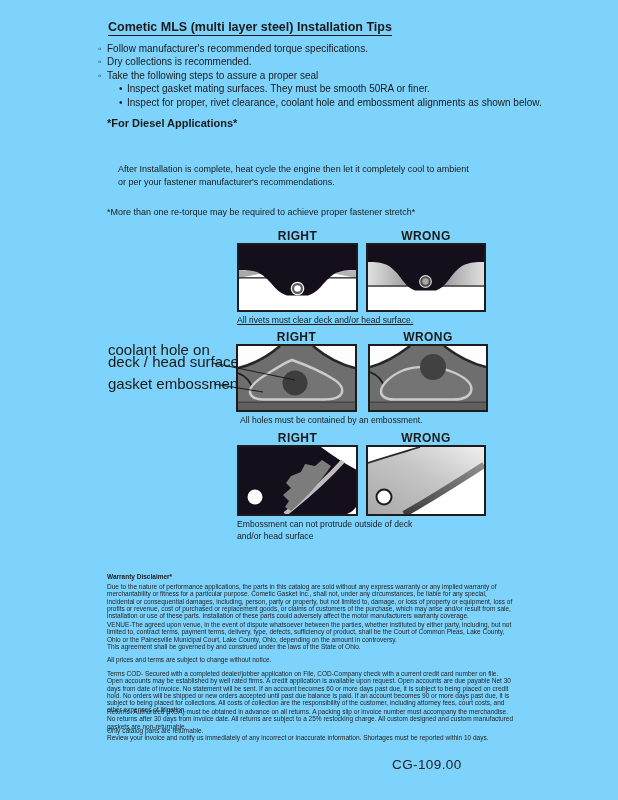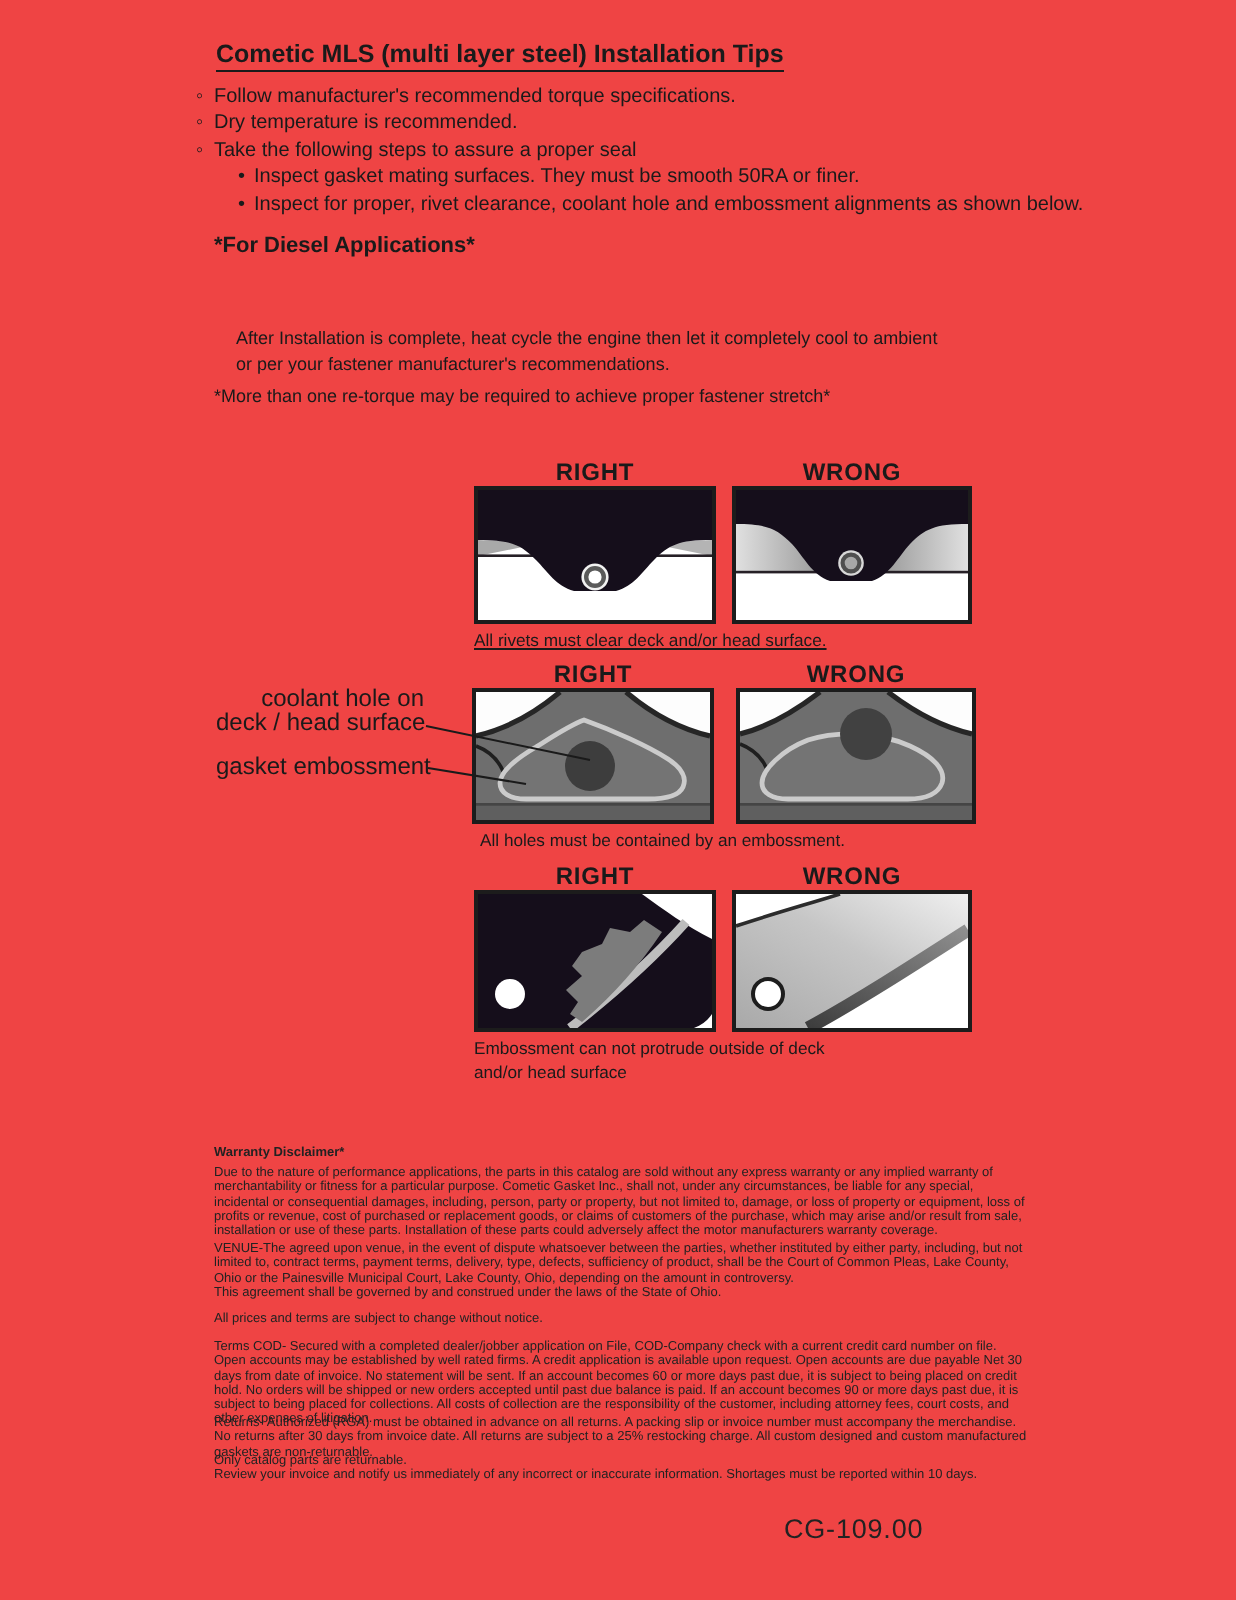--- a/index.html
+++ b/index.html
@@ -1,57 +1,57 @@
 <!DOCTYPE html>
 <html><head>
 <meta charset="utf-8">
 <style>
   html,body { margin:0; padding:0; background:#ffffff; }
-  .page { position:relative; width:618px; height:800px; background:#ef4444; color:#1a1a1a;
+  .page { position:relative; width:618px; height:800px; background:#7dd3fc; color:#1a1a1a;
           font-family:"Liberation Sans","DejaVu Sans",sans-serif; overflow:hidden; }
 
   .title { position:absolute; left:108px; top:20px; font-size:12.5px; font-weight:bold;
            border-bottom:1.6px solid #1a1a1a; padding-bottom:1px; white-space:nowrap; }
 
   .bullets { position:absolute; left:98px; top:42px; font-size:10px; line-height:13.4px; white-space:nowrap; }
   .b  { display:flex; }
   .b::before  { content:"◦"; width:9px; flex:0 0 9px; }
   .sb { display:flex; margin-left:21px; }
   .sb::before { content:"•"; width:8px; flex:0 0 8px; }
 
   .diesel-h { position:absolute; left:107px; top:117px; font-size:11px; font-weight:bold; white-space:nowrap; }
   .para { position:absolute; left:107px; font-size:9px; line-height:13px; white-space:nowrap; }
-  .p1 { top:134px; } .p2 { top:163px;margin-left:11px; } .note { top:192px; }
+  .p1 { top:134px; } .p2 { top:163px;margin-left:11px; } .note { top:206px; }
 
   .dg-header { position:absolute; font-size:12px; font-weight:bold; letter-spacing:0.4px;
                text-align:center; white-space:nowrap; }
   .dg-box { position:absolute; border:2px solid #1c1c1c; background:#fff; box-sizing:border-box; }
   .dg-box svg { display:block; }
   .caption { position:absolute; font-size:8.6px; line-height:12.5px; white-space:nowrap; }
 
-  .ann { position:absolute; left:108px; width:104px; text-align:right;
-         font-size:12px; line-height:11.5px; white-space:nowrap; }
+  .ann { position:absolute; left:108px; width:104px; 
+         font-size:15px; line-height:11.5px; white-space:nowrap; }
   .ann-coolant { top:344px; }
   .ann-emboss  { top:378px; }
   .leader { position:absolute; left:205px; top:355px; z-index:5; }
 
   .legal { position:absolute; left:107px; width:408px; font-size:6.5px; line-height:7.25px; color:#222; }
   .legal-h { font-weight:bold; }
   .pagecode { position:absolute; left:392px; top:757px; font-size:13.5px; letter-spacing:0.4px; color:#222; white-space:nowrap; }
 </style>
 </head>
 <body>
 
 <div class="page">
 
   <div class="title">Cometic MLS (multi layer steel) Installation Tips</div>
 
   <div class="bullets">
     <div class="b">Follow manufacturer's recommended torque specifications.</div>
-    <div class="b">Dry temperature is recommended.</div>
+    <div class="b">Dry collections is recommended.</div>
     <div class="b">Take the following steps to assure a proper seal</div>
     <div class="sb">Inspect gasket mating surfaces.  They must be smooth 50RA or finer.</div>
     <div class="sb">Inspect for proper, rivet clearance, coolant hole and embossment alignments as shown below.</div>
   </div>
 
   <div class="diesel-h">*For Diesel Applications*</div>
   <div class="para p2">
     <div>After Installation is complete, heat cycle the engine then let it completely cool to ambient</div>
     <div>or per your fastener manufacturer's recommendations.</div>
   </div>

